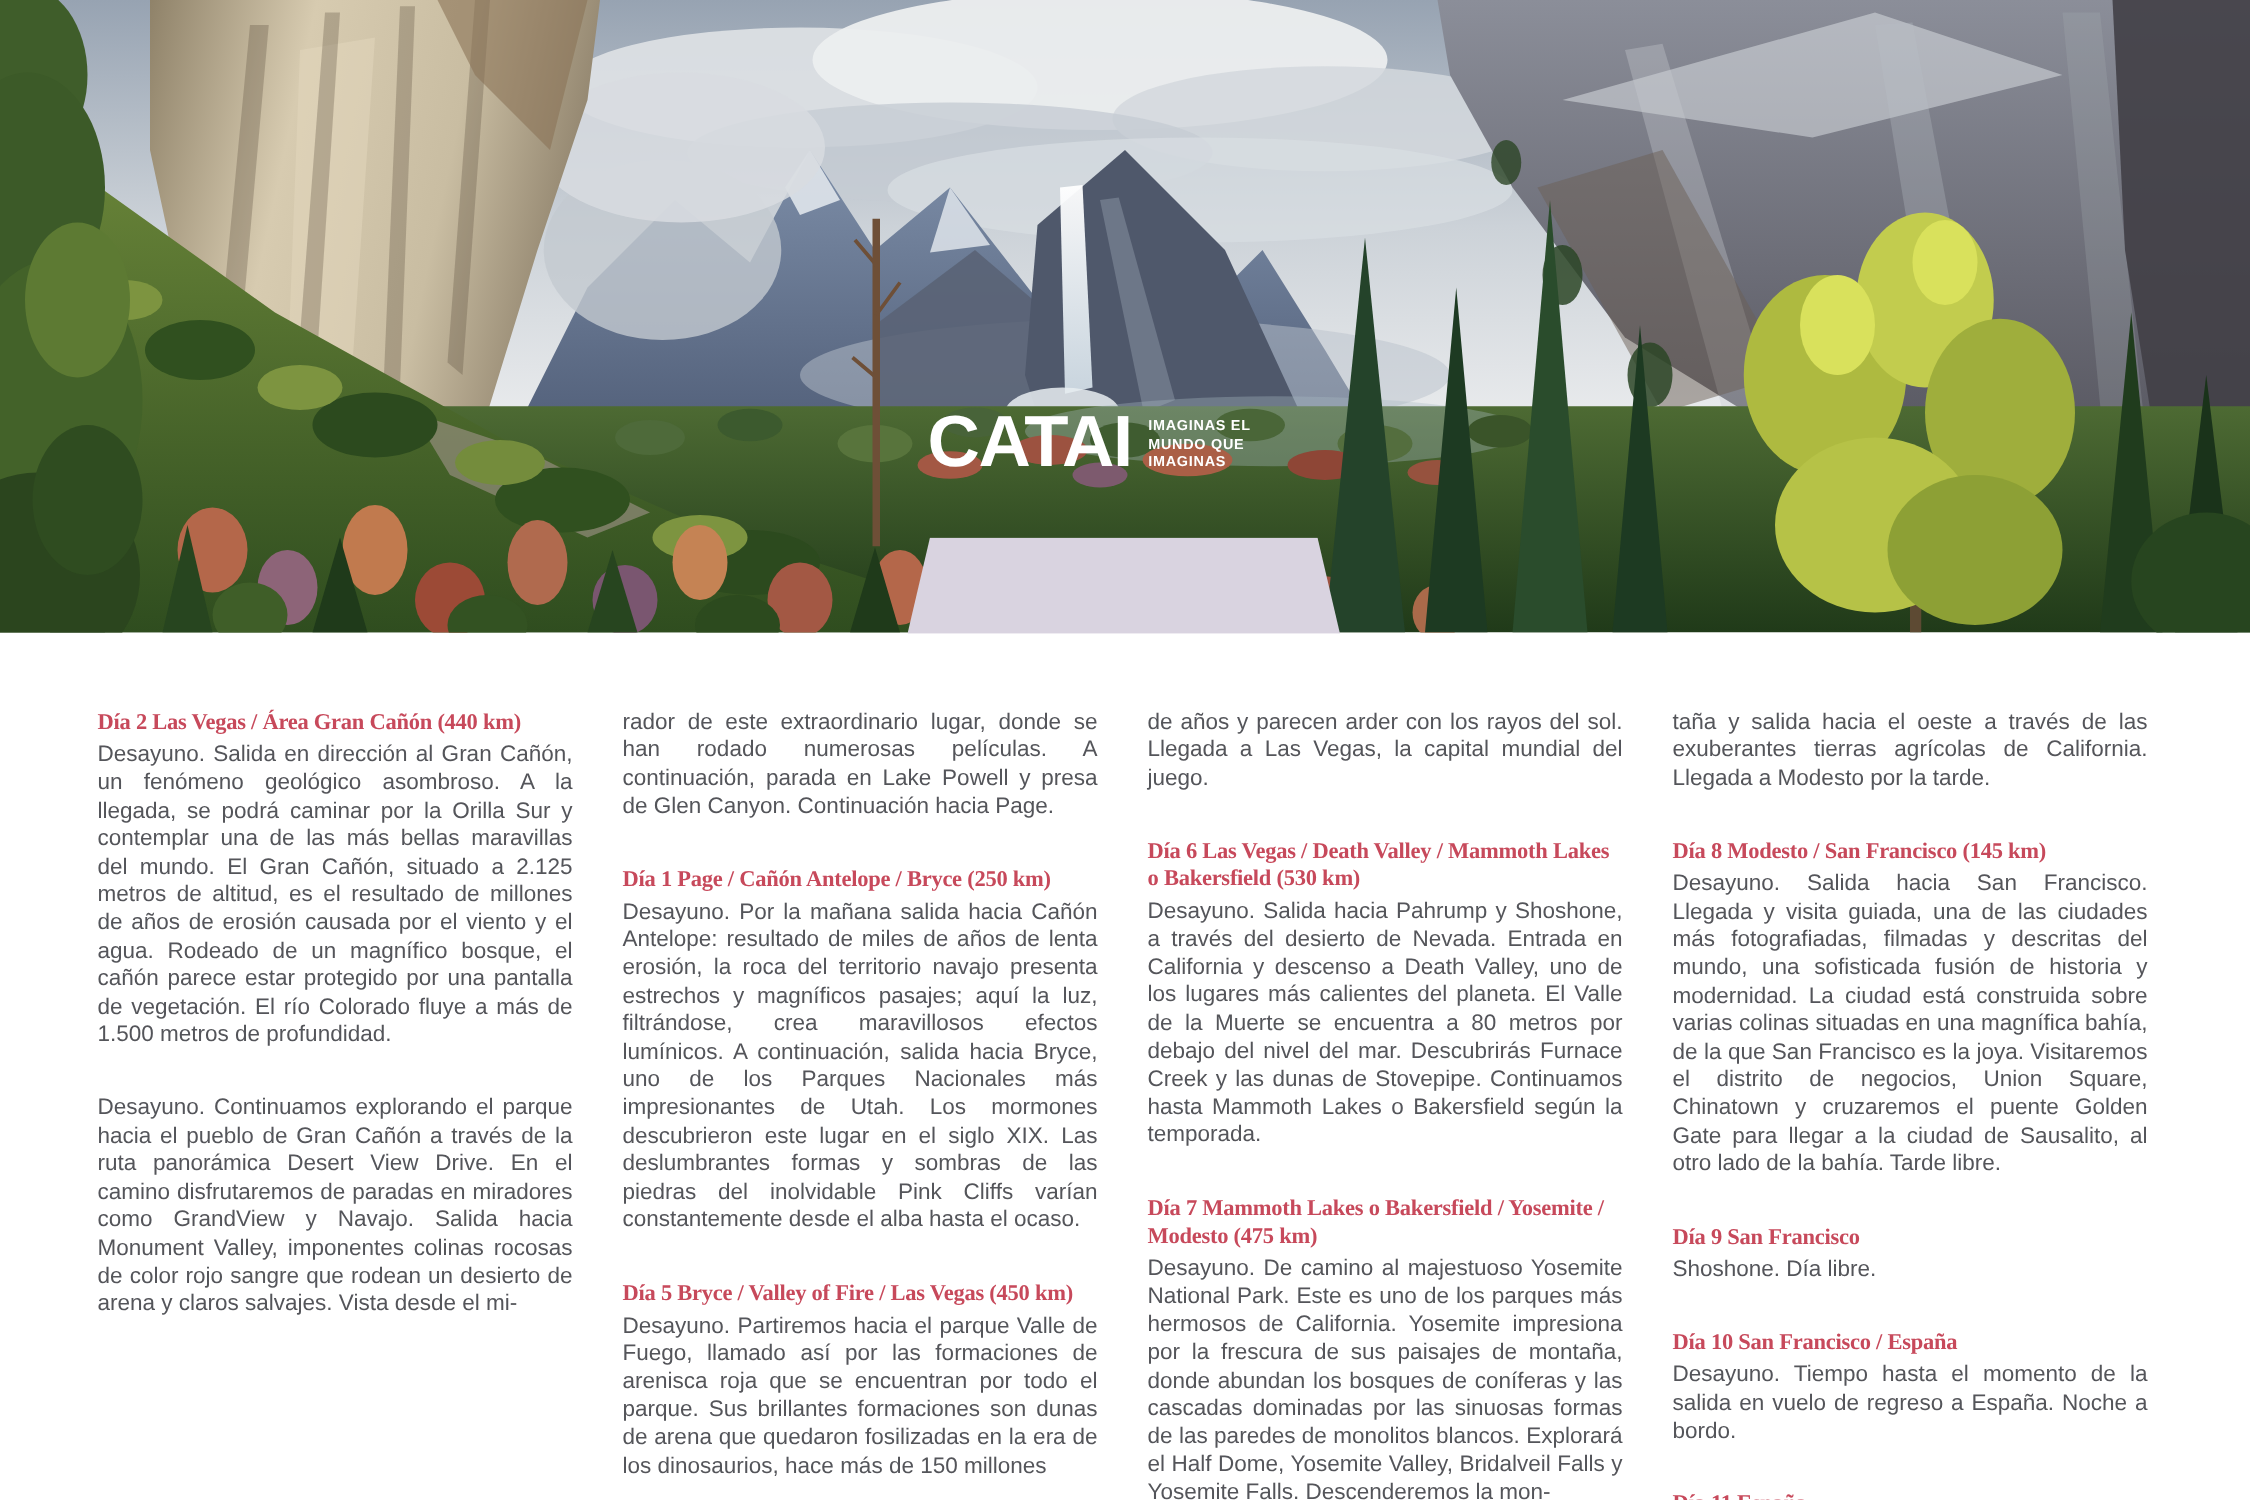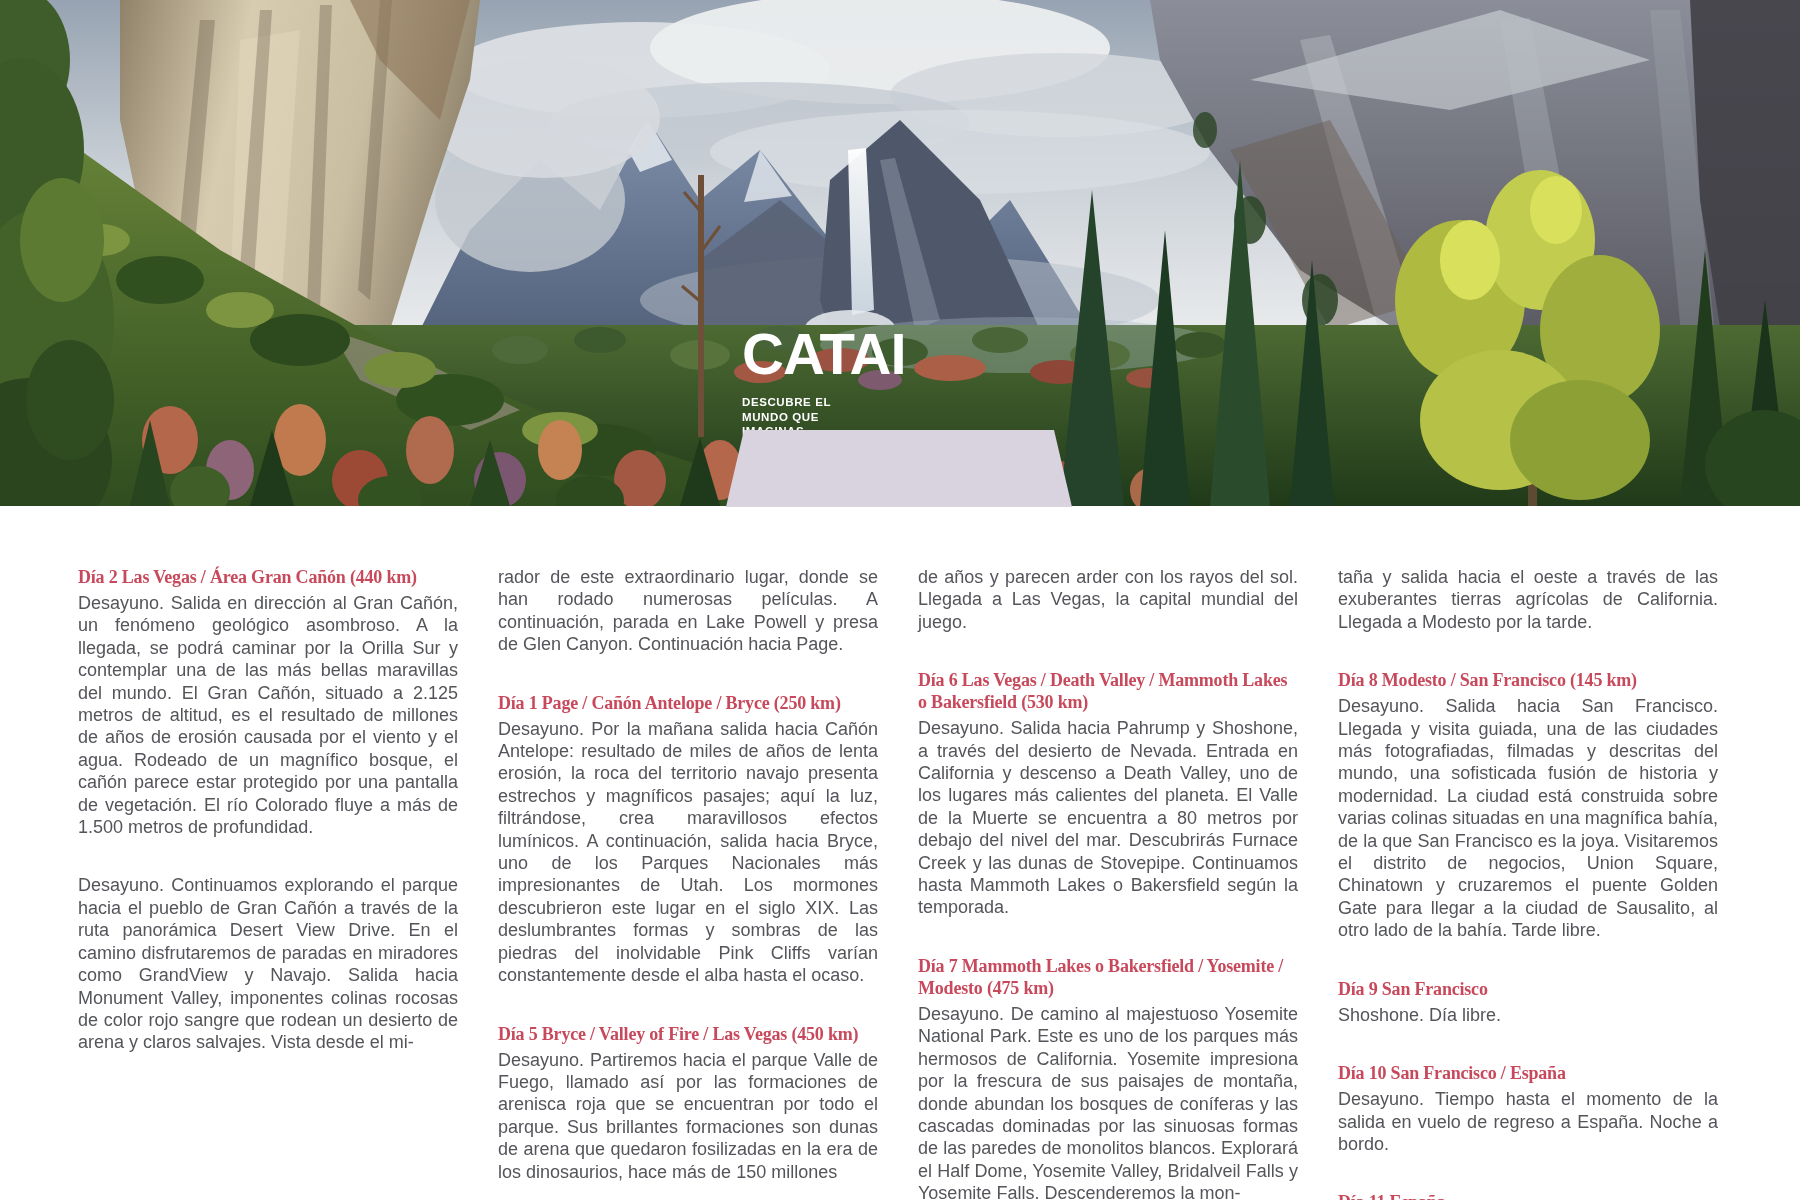--- a/index.html
+++ b/index.html
@@ -1,20 +1,20 @@
 <!DOCTYPE html>
 <html><head>
 <meta charset="utf-8">
 <style>
   html,body{margin:0;padding:0;background:#fff;}
   .page{position:relative;width:1800px;height:1200px;background:#ffffff;overflow:hidden;
         font-family:"Liberation Sans",sans-serif;}
   .hero{position:absolute;left:0;top:0;width:1800px;height:506px;}
   .hero svg{display:block;width:100%;height:100%;}
-  .logo{position:absolute;left:742px;top:330px;display:flex;gap:13px;align-items:flex-start;flex-direction:column;}
+  .logo{position:absolute;left:742px;top:330px;display:flex;gap:13px;align-items:flex-start;}
   .logo-word{font-family:"Liberation Sans",sans-serif;font-weight:800;font-size:58px;line-height:48px;
              letter-spacing:-1px;color:#ffffff;}
   .logo-tag{margin-top:4px;font-weight:700;font-size:11.5px;line-height:14.5px;letter-spacing:.6px;color:#ffffff;}
   .trapezoid{position:absolute;left:726px;top:430px;width:346px;height:77px;
              clip-path:polygon(5.2% 0,94.8% 0,100% 100%,0 100%);}
   .content{position:absolute;left:78px;top:566px;width:1640px;display:grid;
            grid-template-columns:repeat(4,380px);column-gap:40px;}
   .col{min-width:0;}
   .block + .block{margin-top:36px;}
   .day-heading{margin:0 0 4px 0;font-family:"Liberation Serif",serif;font-weight:700;
@@ -216,21 +216,21 @@
         <ellipse cx="42" cy="320" rx="72" ry="112" fill="#436229"></ellipse>
           <ellipse cx="30" cy="460" rx="82" ry="82" fill="#2b451e"></ellipse>
         <ellipse cx="62" cy="240" rx="42" ry="62" fill="#5d7a33"></ellipse>
           <ellipse cx="70" cy="400" rx="44" ry="60" fill="#2f4c20"></ellipse>
       </g>
     </svg>
 
     <div class="logo">
       <div class="logo-word">CATAI</div>
       <div class="logo-tag">
-        <div>DESCUBRE EL</div>
+        <div>IMAGINAS EL</div>
         <div>MUNDO QUE</div>
         <div>IMAGINAS</div>
       </div>
     </div>
 
     <div class="trapezoid" style="background: rgb(217, 211, 224);"></div>
   </div>
 
   <div class="content">
       <div class="col">

